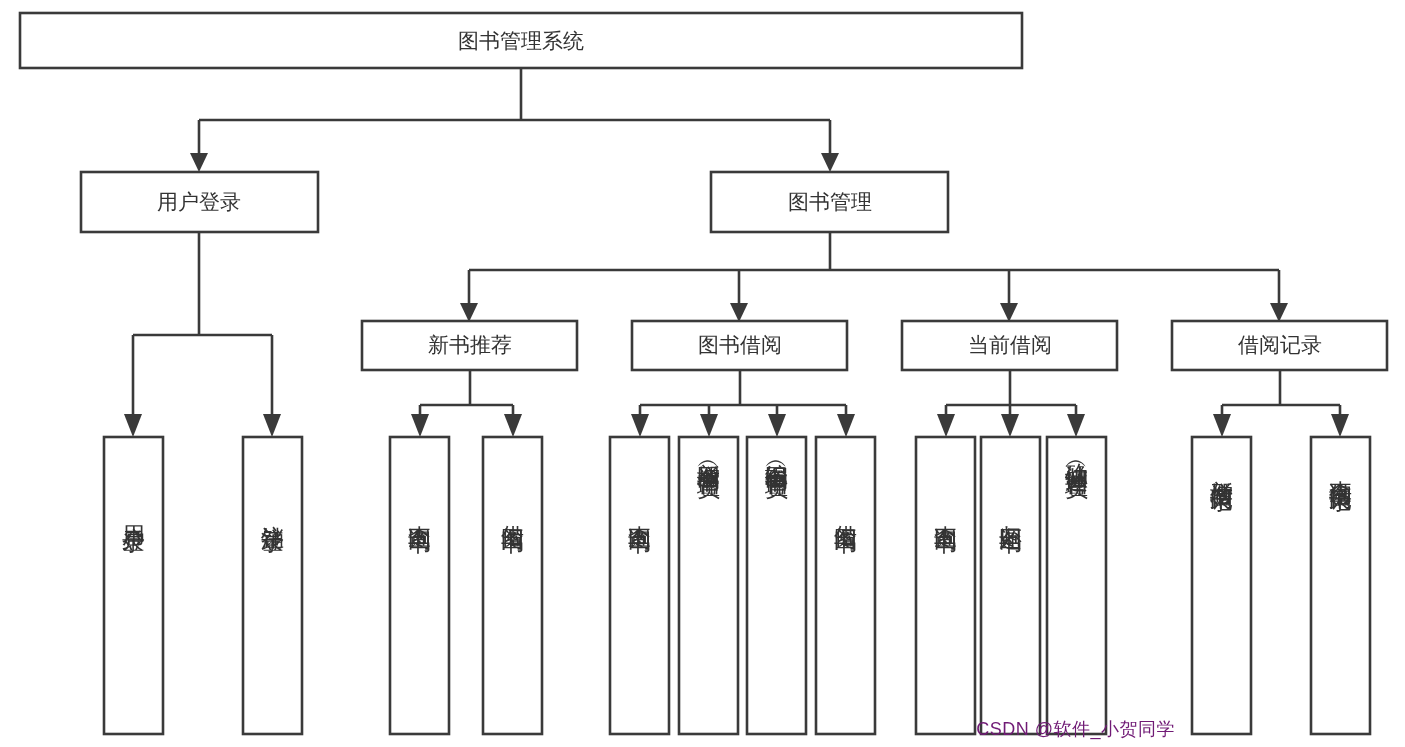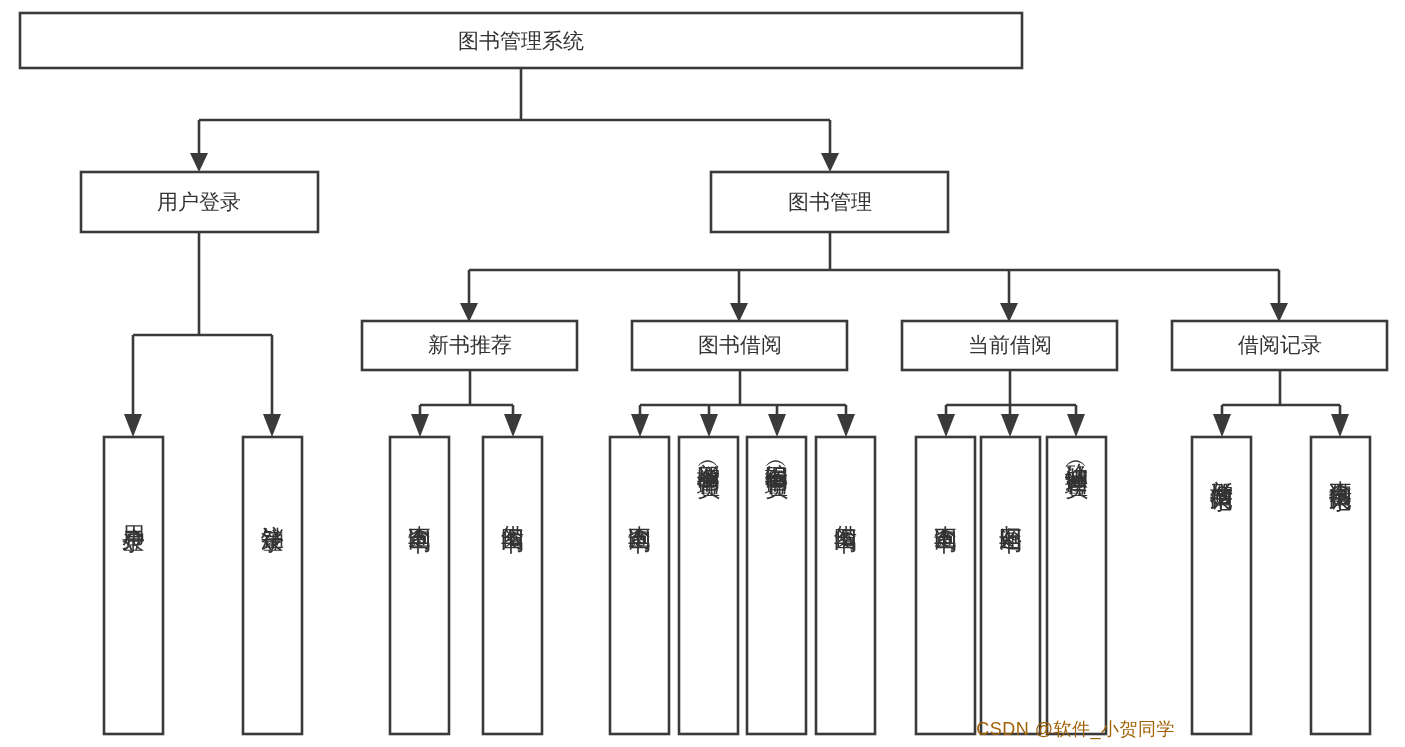--- a/index.html
+++ b/index.html
@@ -65,21 +65,21 @@
     color: #333333;
     letter-spacing: 2px;
     white-space: nowrap;
   }
   .watermark {
     position: absolute;
     right: 8px;
     bottom: 6px;
     font-family: "Liberation Sans", "DejaVu Sans", sans-serif;
     font-size: 18px;
-    color: #a16207;
+    color: #701a75;
     letter-spacing: 0.5px;
     white-space: nowrap;
   }
 </style>
 </head>
 <body>
 
 <div id="diagram-root">
 
   <svg class="flow" viewBox="0 0 1405 747">

